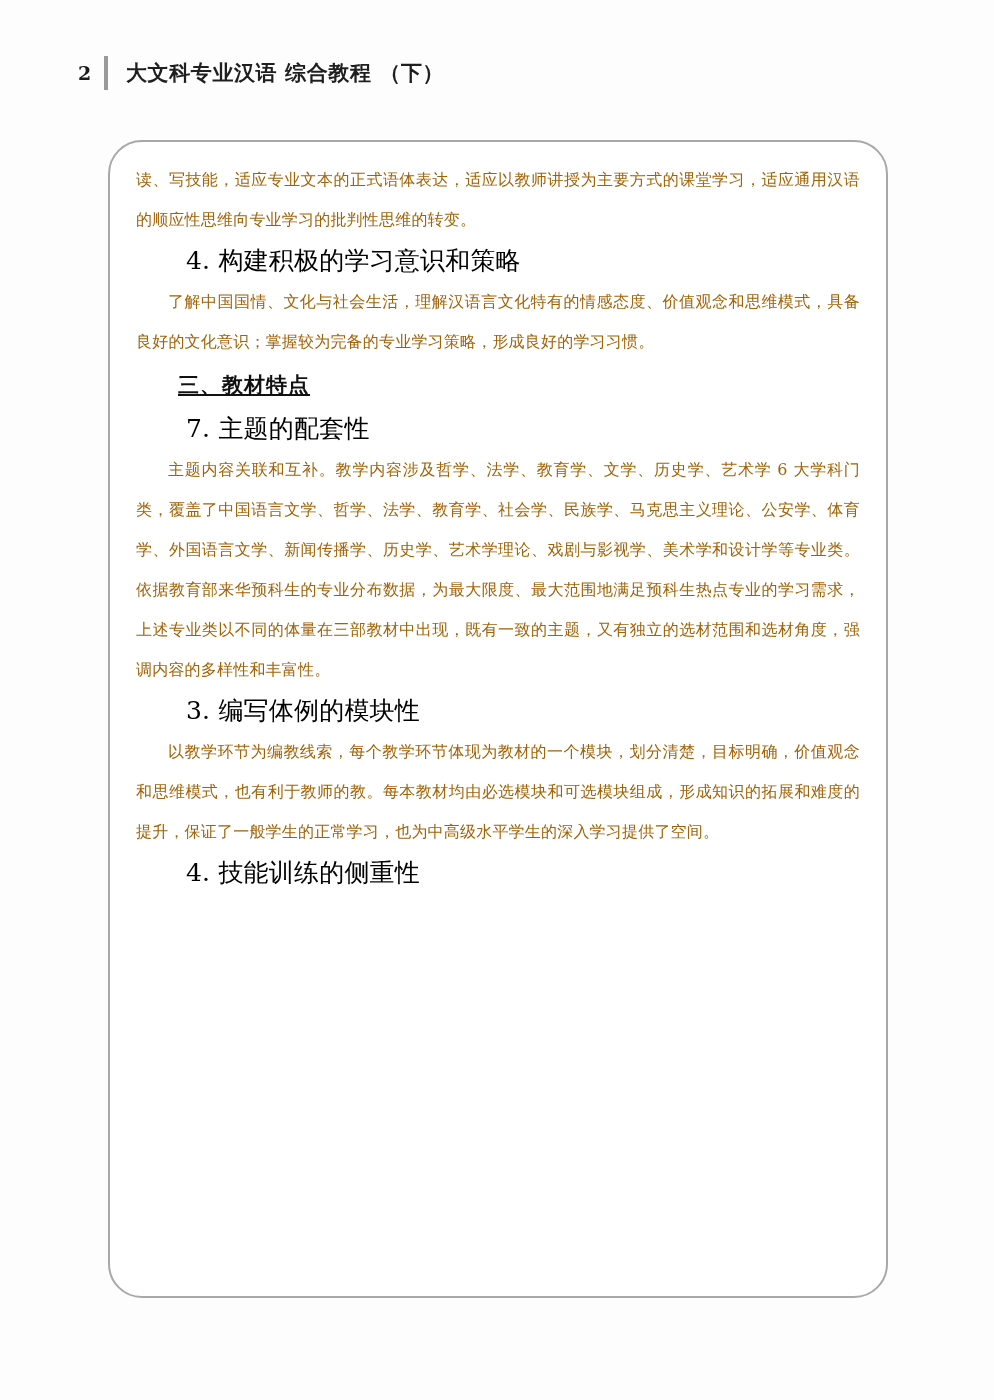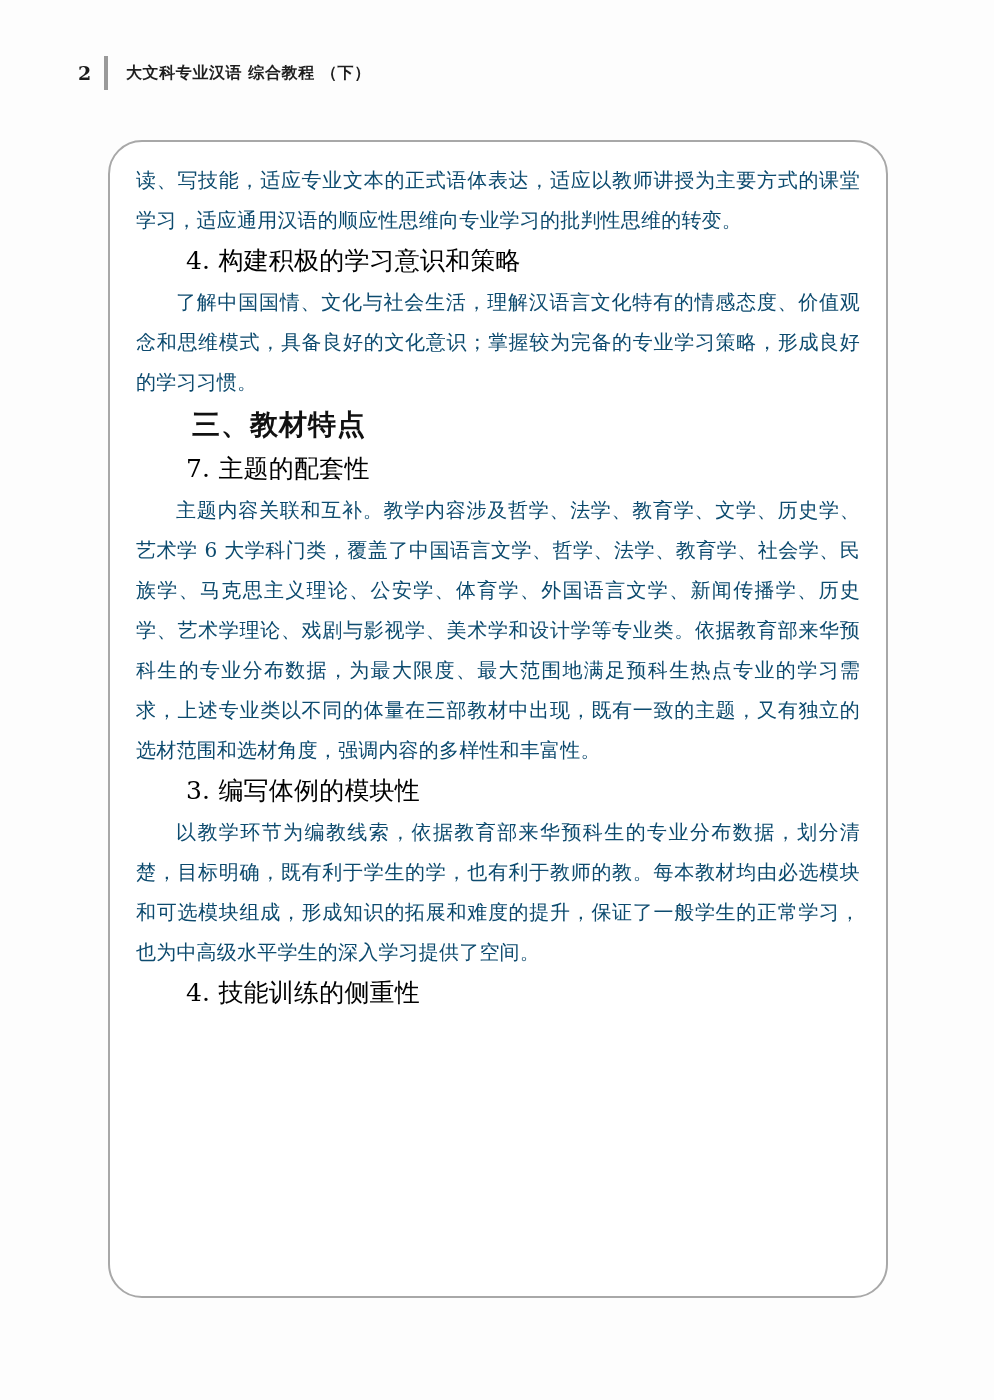--- a/index.html
+++ b/index.html
@@ -43,21 +43,21 @@
     text-align: left;
     line-height: 1;
   }
   .folio-rule {
     width: 4px;
     height: 34px;
     background: #9a9a9a;
     margin-right: 18px;
   }
   .header-title {
-    font-size: 16px;
+    font-size: 21px;
     font-weight: bold;
     letter-spacing: 0.6px;
     color: #1f1f1f;
     white-space: nowrap;
     text-align: right;
   }
 
   
   .frame {
     position: absolute;
@@ -73,37 +73,38 @@
   }
   .frame-inner {
     position: absolute;
     left: 26px;
     top: 18px;
     width: 724px;
   }
 
   p {
     margin: 0;
-    font-size: 20px;
+    font-size: 16px;
     line-height: 40px;
     text-align: justify;
     text-justify: inter-ideograph;
     letter-spacing: 0.2px;
-    color: #0c4a6e;
+    color: #a16207;
   }
   p.indent { text-indent: 2em; }
 
   .section-head {
-    font-size: 28px;
+    font-size: 21px;
     font-weight: bold;
     line-height: 46px;
     text-indent: 2em;
     letter-spacing: 1px;
     color: #111;
     margin: 0;
+    text-decoration: underline;
   }
 
   .sub-head {
     font-size: 25px;
     line-height: 42px;
     text-indent: 2em;
     letter-spacing: 0.2px;
     color: #000000;
     margin: 0;
   }
@@ -132,20 +133,20 @@
 
 
       <p class="sub-head">7. 主题的配套性</p>
 
       <p class="indent">主题内容关联和互补。教学内容涉及哲学、法学、教育学、文学、历史学、艺术学 6 大学科门类，覆盖了中国语言文学、哲学、法学、教育学、社会学、民族学、马克思主义理论、公安学、体育学、外国语言文学、新闻传播学、历史学、艺术学理论、戏剧与影视学、美术学和设计学等专业类。依据教育部来华预科生的专业分布数据，为最大限度、最大范围地满足预科生热点专业的学习需求，上述专业类以不同的体量在三部教材中出现，既有一致的主题，又有独立的选材范围和选材角度，强调内容的多样性和丰富性。</p>
 
 
 
       <p class="sub-head">3. 编写体例的模块性</p>
 
-      <p class="indent">以教学环节为编教线索，依据教育部来华预科生的专业分布数据，划分清楚，目标明确，既有利于学生的学，也有利于教师的教。每本教材均由必选模块和可选模块组成，形成知识的拓展和难度的提升，保证了一般学生的正常学习，也为中高级水平学生的深入学习提供了空间。</p>
+      <p class="indent">以教学环节为编教线索，每个教学环节体现为教材的一个模块，划分清楚，目标明确，价值观念和思维模式，也有利于教师的教。每本教材均由必选模块和可选模块组成，形成知识的拓展和难度的提升，保证了一般学生的正常学习，也为中高级水平学生的深入学习提供了空间。</p>
 
       <p class="sub-head">4. 技能训练的侧重性</p>
 
     </div>
   </div>
 
 </div>
 
 </body></html>

